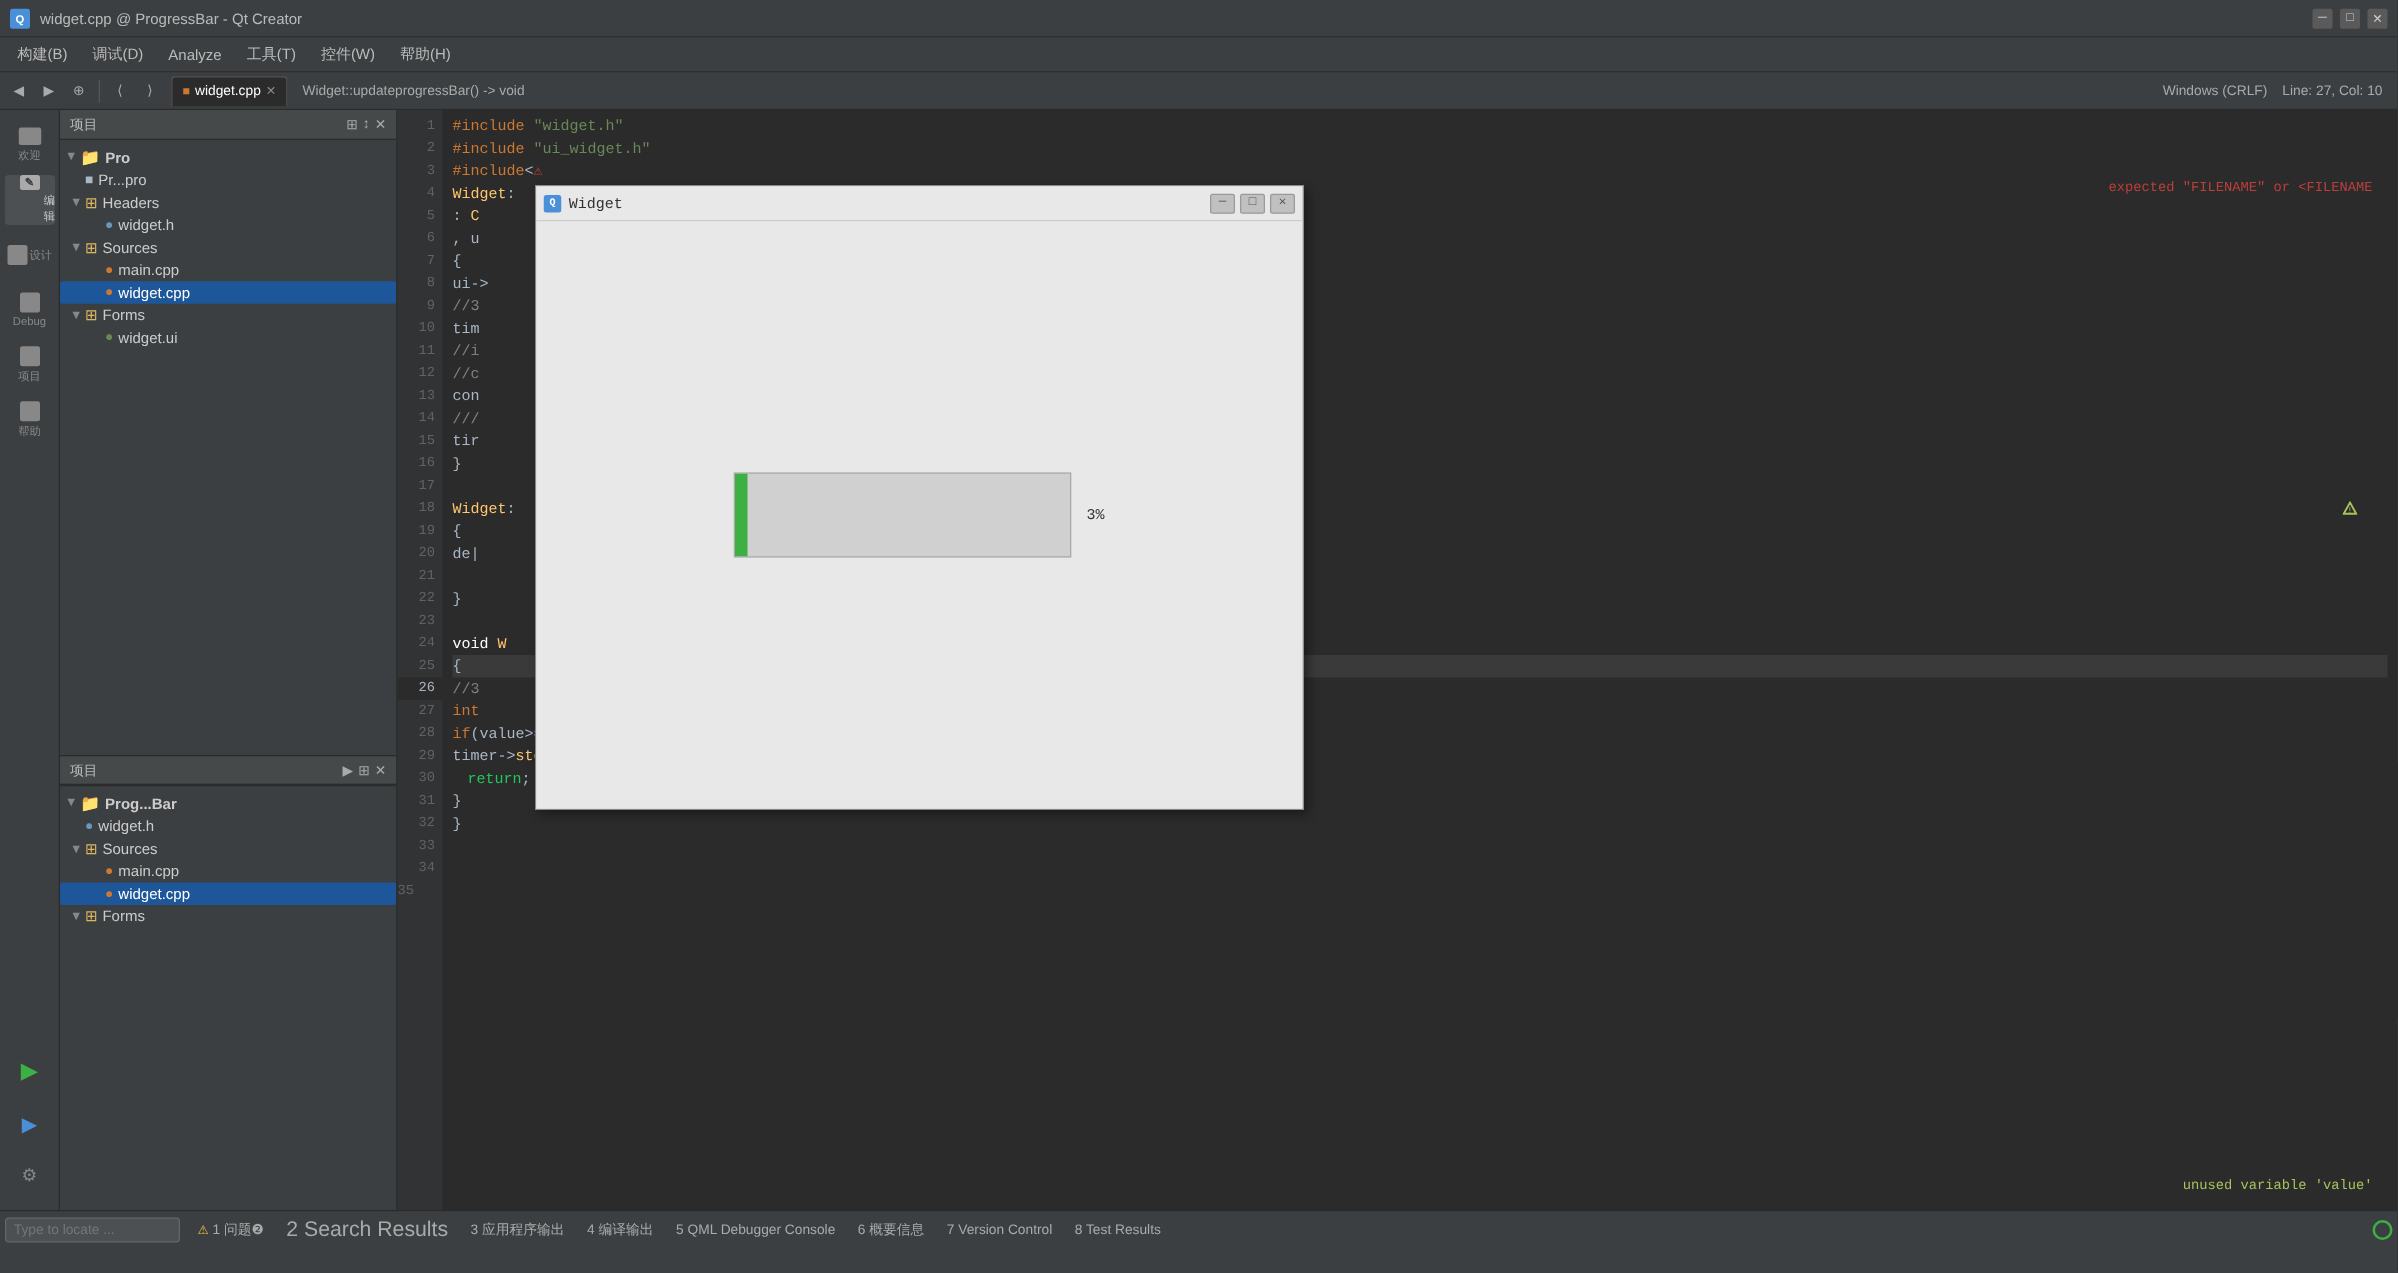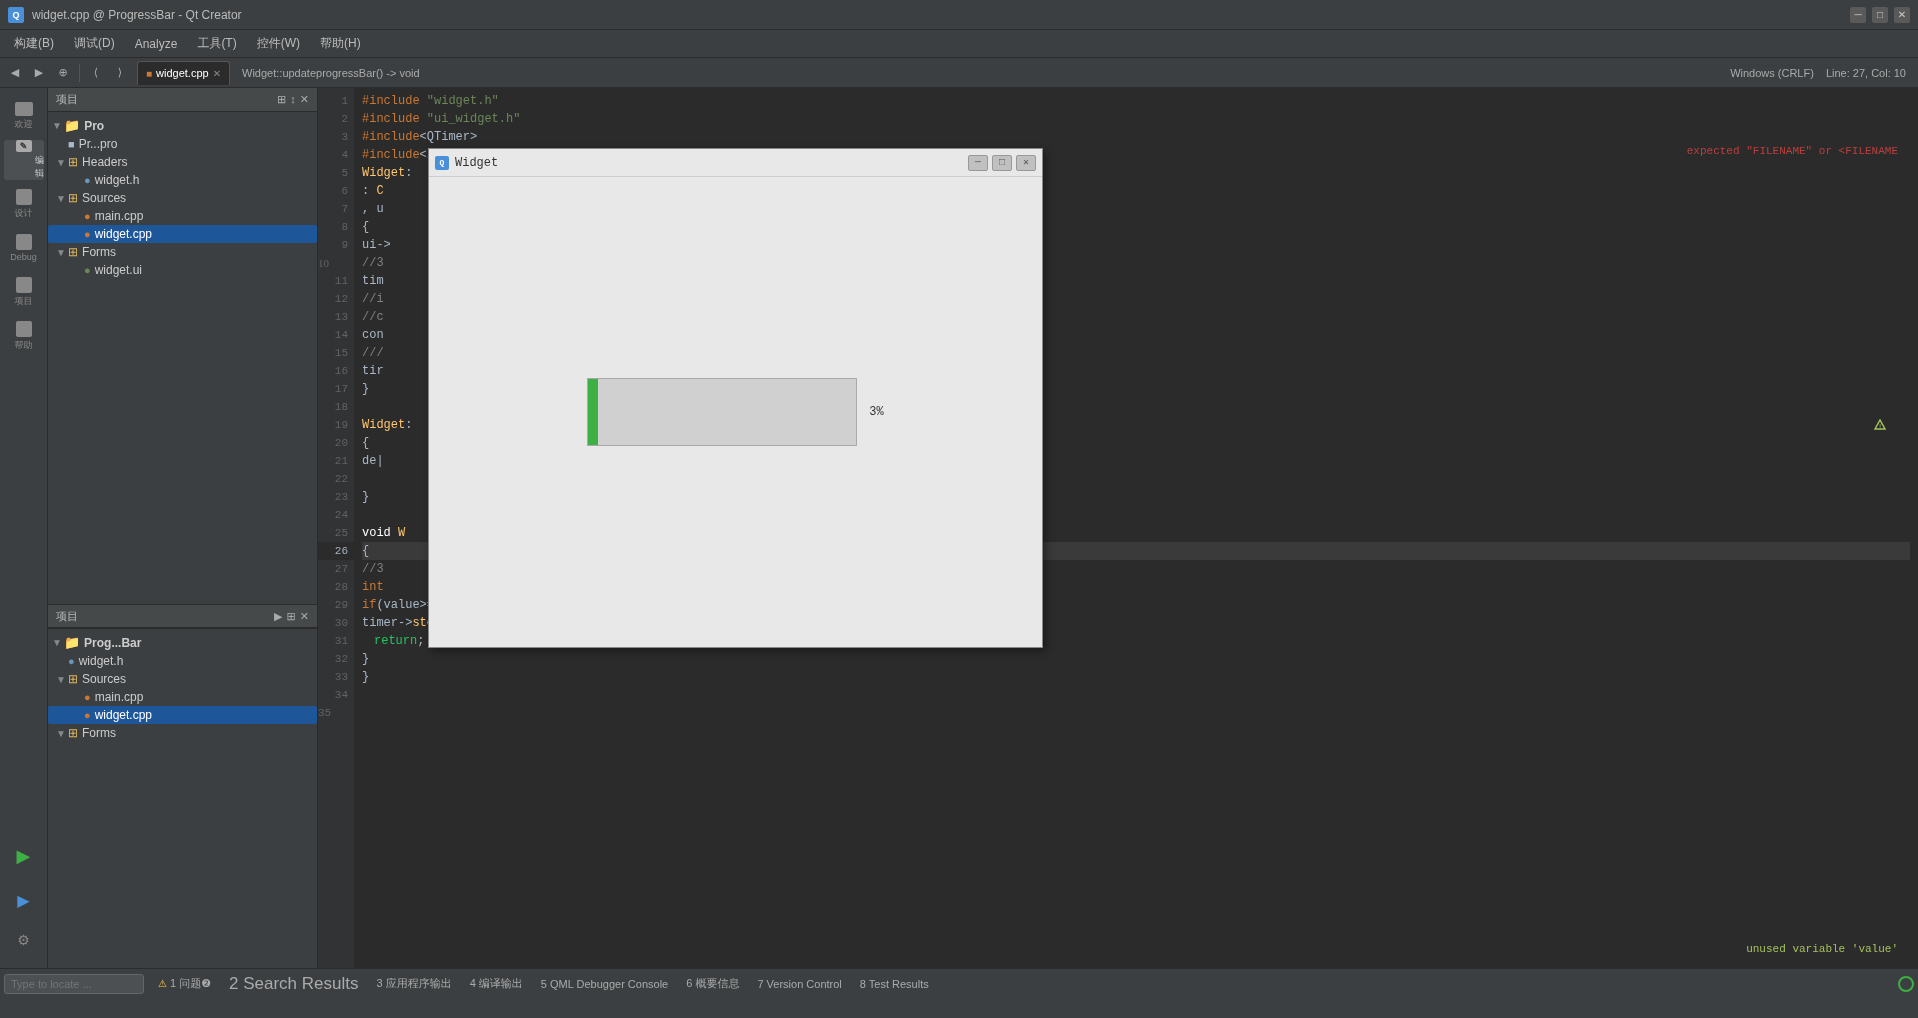--- a/index.html
+++ b/index.html
@@ -103,21 +103,21 @@
     <div style="width:40px;height:40px;display:flex;flex-direction:column;align-items:center;justify-content:center;cursor:pointer;border-radius:3px;gap:2px;">
       <div style="width:18px;height:14px;background:#888;border-radius:2px;"></div>
       <span style="font-size:9px;color:#888;">欢迎</span>
     </div>
     <div style="width:40px;height:40px;display:flex;flex-direction:column;align-items:center;justify-content:center;cursor:pointer;border-radius:3px;gap:2px;background:#4c5052;">
       <div style="width:16px;height:16px;background:#aaa;border-radius:2px;display:flex;align-items:center;justify-content:center;">
         <span style="color:#3c3f41;font-size:9px;font-weight:bold;">✎</span>
       </div>
       <span style="font-size:9px;color:#ccc;margin-left:32px;">编辑</span>
     </div>
-    <div style="width:40px;height:40px;display:flex;flex-direction:column;align-items:center;justify-content:center;cursor:pointer;border-radius:3px;gap:2px;">
+    <div style="width:40px;height:40px;display:flex;flex-direction:row;align-items:center;justify-content:center;cursor:pointer;border-radius:3px;gap:2px;">
       <div style="width:16px;height:16px;background:#888;border-radius:2px;"></div>
       <span style="font-size:9px;color:#888;">设计</span>
     </div>
     <div style="width:40px;height:40px;display:flex;flex-direction:column;align-items:center;justify-content:center;cursor:pointer;border-radius:3px;gap:2px;">
       <div style="width:16px;height:16px;background:#888;border-radius:2px;"></div>
       <span style="font-size:9px;color:#888;">Debug</span>
     </div>
     <div style="width:40px;height:40px;display:flex;flex-direction:column;align-items:center;justify-content:center;cursor:pointer;border-radius:3px;gap:2px;">
       <div style="width:16px;height:16px;background:#888;border-radius:2px;"></div>
       <span style="font-size:9px;color:#888;">项目</span>
@@ -249,21 +249,21 @@
       <div style="position:absolute;left:0;top:0;width:36px;background:#313335;color:#606366;font-family:'Courier New',monospace;padding-top:4px;height:100%;z-index:1;">
         <div style="height:18px;text-align:right;padding-right:6px;line-height:18px;font-size:11px;">1</div>
         <div style="height:18px;text-align:right;padding-right:6px;line-height:18px;font-size:11px;">2</div>
         <div style="height:18px;text-align:right;padding-right:6px;line-height:18px;font-size:11px;">3</div>
         <div style="height:18px;text-align:right;padding-right:6px;line-height:18px;font-size:11px;">4</div>
         <div style="height:18px;text-align:right;padding-right:6px;line-height:18px;font-size:11px;">5</div>
         <div style="height:18px;text-align:right;padding-right:6px;line-height:18px;font-size:11px;">6</div>
         <div style="height:18px;text-align:right;padding-right:6px;line-height:18px;font-size:11px;">7</div>
         <div style="height:18px;text-align:right;padding-right:6px;line-height:18px;font-size:11px;">8</div>
         <div style="height:18px;text-align:right;padding-right:6px;line-height:18px;font-size:11px;">9</div>
-        <div style="height:18px;text-align:left;padding-right:6px;line-height:18px;font-size:11px;font-family:Liberation Serif, serif;">10</div>
+        <div style="height:18px;text-align:right;padding-right:6px;line-height:18px;font-size:11px;">10</div>
         <div style="height:18px;text-align:right;padding-right:6px;line-height:18px;font-size:11px;">11</div>
         <div style="height:18px;text-align:right;padding-right:6px;line-height:18px;font-size:11px;">12</div>
         <div style="height:18px;text-align:right;padding-right:6px;line-height:18px;font-size:11px;">13</div>
         <div style="height:18px;text-align:right;padding-right:6px;line-height:18px;font-size:11px;">14</div>
         <div style="height:18px;text-align:right;padding-right:6px;line-height:18px;font-size:11px;">15</div>
         <div style="height:18px;text-align:right;padding-right:6px;line-height:18px;font-size:11px;">16</div>
         <div style="height:18px;text-align:right;padding-right:6px;line-height:18px;font-size:11px;">17</div>
         <div style="height:18px;text-align:right;padding-right:6px;line-height:18px;font-size:11px;">18</div>
         <div style="height:18px;text-align:right;padding-right:6px;line-height:18px;font-size:11px;">19</div>
         <div style="height:18px;text-align:right;padding-right:6px;line-height:18px;font-size:11px;">20</div>
@@ -280,21 +280,20 @@
         <div style="height:18px;text-align:right;padding-right:6px;line-height:18px;font-size:11px;">31</div>
         <div style="height:18px;text-align:right;padding-right:6px;line-height:18px;font-size:11px;">32</div>
         <div style="height:18px;text-align:right;padding-right:6px;line-height:18px;font-size:11px;">33</div>
         <div style="height:18px;text-align:right;padding-right:6px;line-height:18px;font-size:11px;">34</div>
         <div style="height:18px;padding-right:6px;line-height:18px;font-size:11px;">35</div>
       </div>
 
       <div style="position:absolute;left:36px;top:0;right:0;bottom:0;padding:4px 8px;overflow:hidden;font-family:'Courier New',monospace;font-size:12px;line-height:18px;color:#a9b7c6;cursor:text;">
         <div style="height:18px;white-space:nowrap;"><span style="color:#cc7832;">#include</span> <span style="color:#6a8759;">"widget.h"</span></div>
         <div style="height:18px;white-space:nowrap;"><span style="color:#cc7832;">#include</span> <span style="color:#6a8759;">"ui_widget.h"</span></div>
-        <div style="height:18px;white-space:nowrap;"><span style="color:#cc7832;">#include</span><span style="color:#a9b7c6;">&lt;QTimer&gt;</span></div>
         <div style="height:18px;white-space:nowrap;"><span style="color:#cc7832;">#include</span><span style="color:#a9b7c6;">&lt;</span><span style="color:#bc3f3c;">⚠</span></div>
         <div style="height:18px;white-space:nowrap;"><span style="color:#ffc66d;">Widget</span><span style="color:#a9b7c6;">:</span></div>
         <div style="height:18px;white-space:nowrap;"><span style="color:#a9b7c6;">    : </span><span style="color:#ffc66d;">C</span></div>
         <div style="height:18px;white-space:nowrap;"><span style="color:#a9b7c6;">    , u</span></div>
         <div style="height:18px;white-space:nowrap;"><span style="color:#a9b7c6;">{</span></div>
         <div style="height:18px;white-space:nowrap;"><span style="color:#a9b7c6;">    ui-&gt;</span></div>
         <div style="height:18px;white-space:nowrap;"><span style="color:#808080;">    //3</span></div>
         <div style="height:18px;white-space:nowrap;"><span style="color:#a9b7c6;">    tim</span></div>
         <div style="height:18px;white-space:nowrap;"><span style="color:#808080;">    //i</span></div>
         <div style="height:18px;white-space:nowrap;"><span style="color:#808080;">    //c</span></div>

